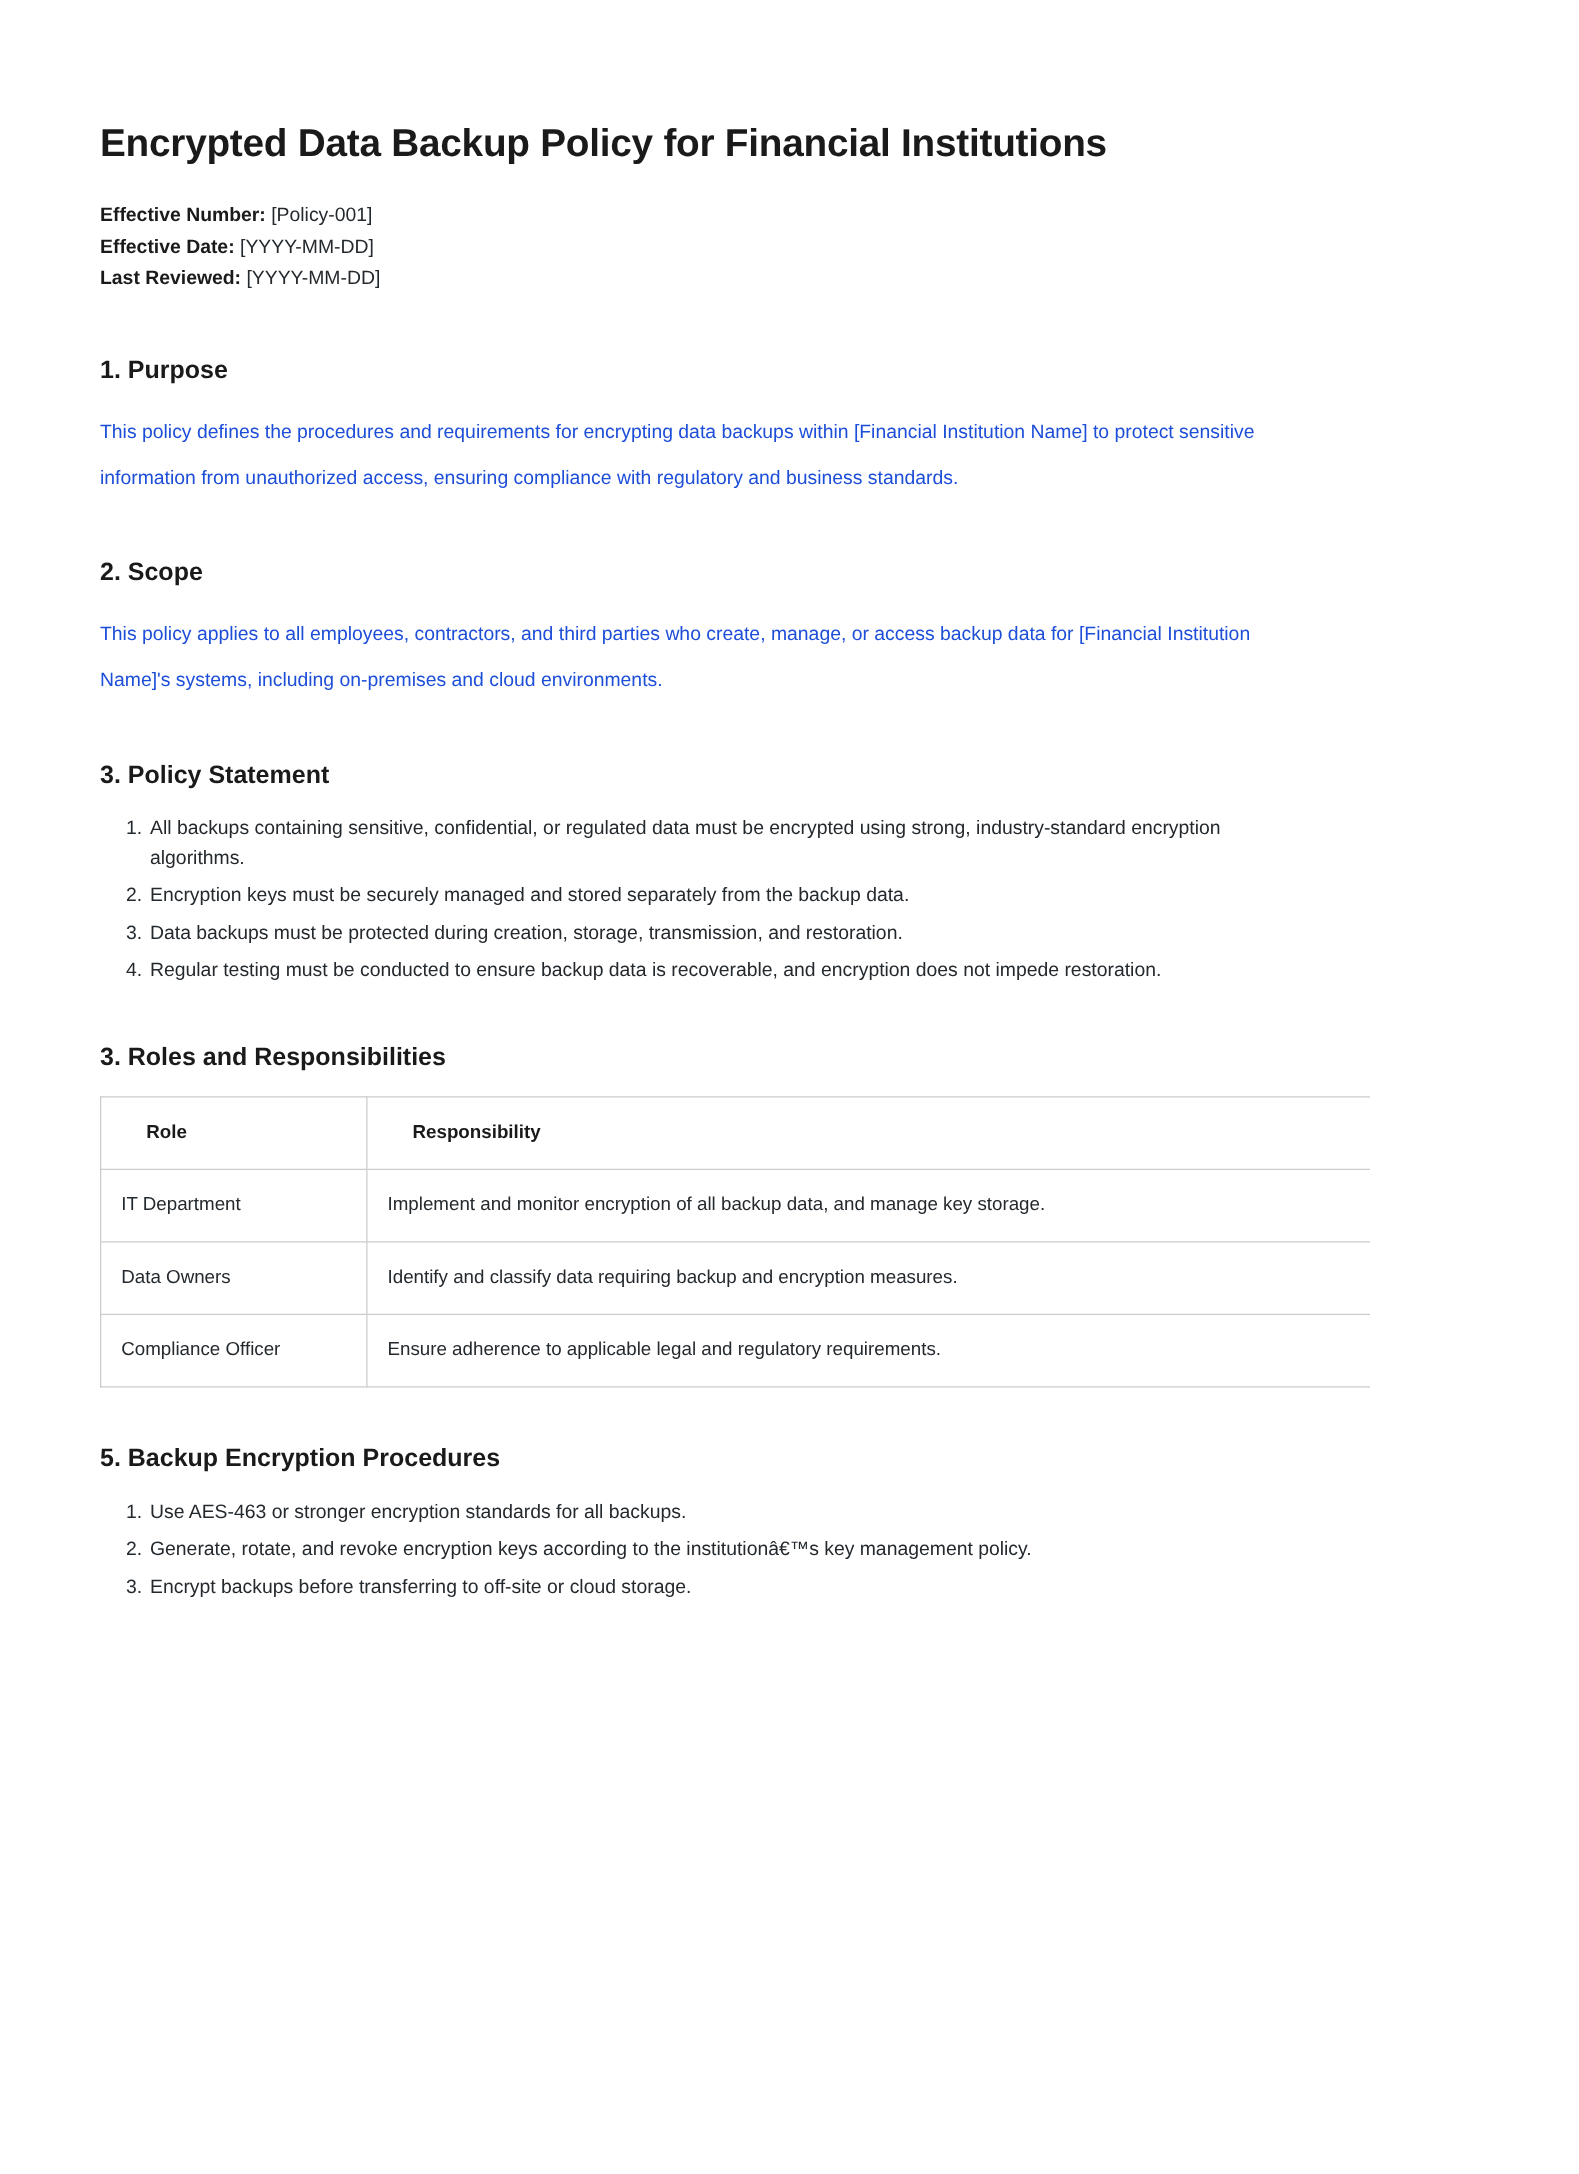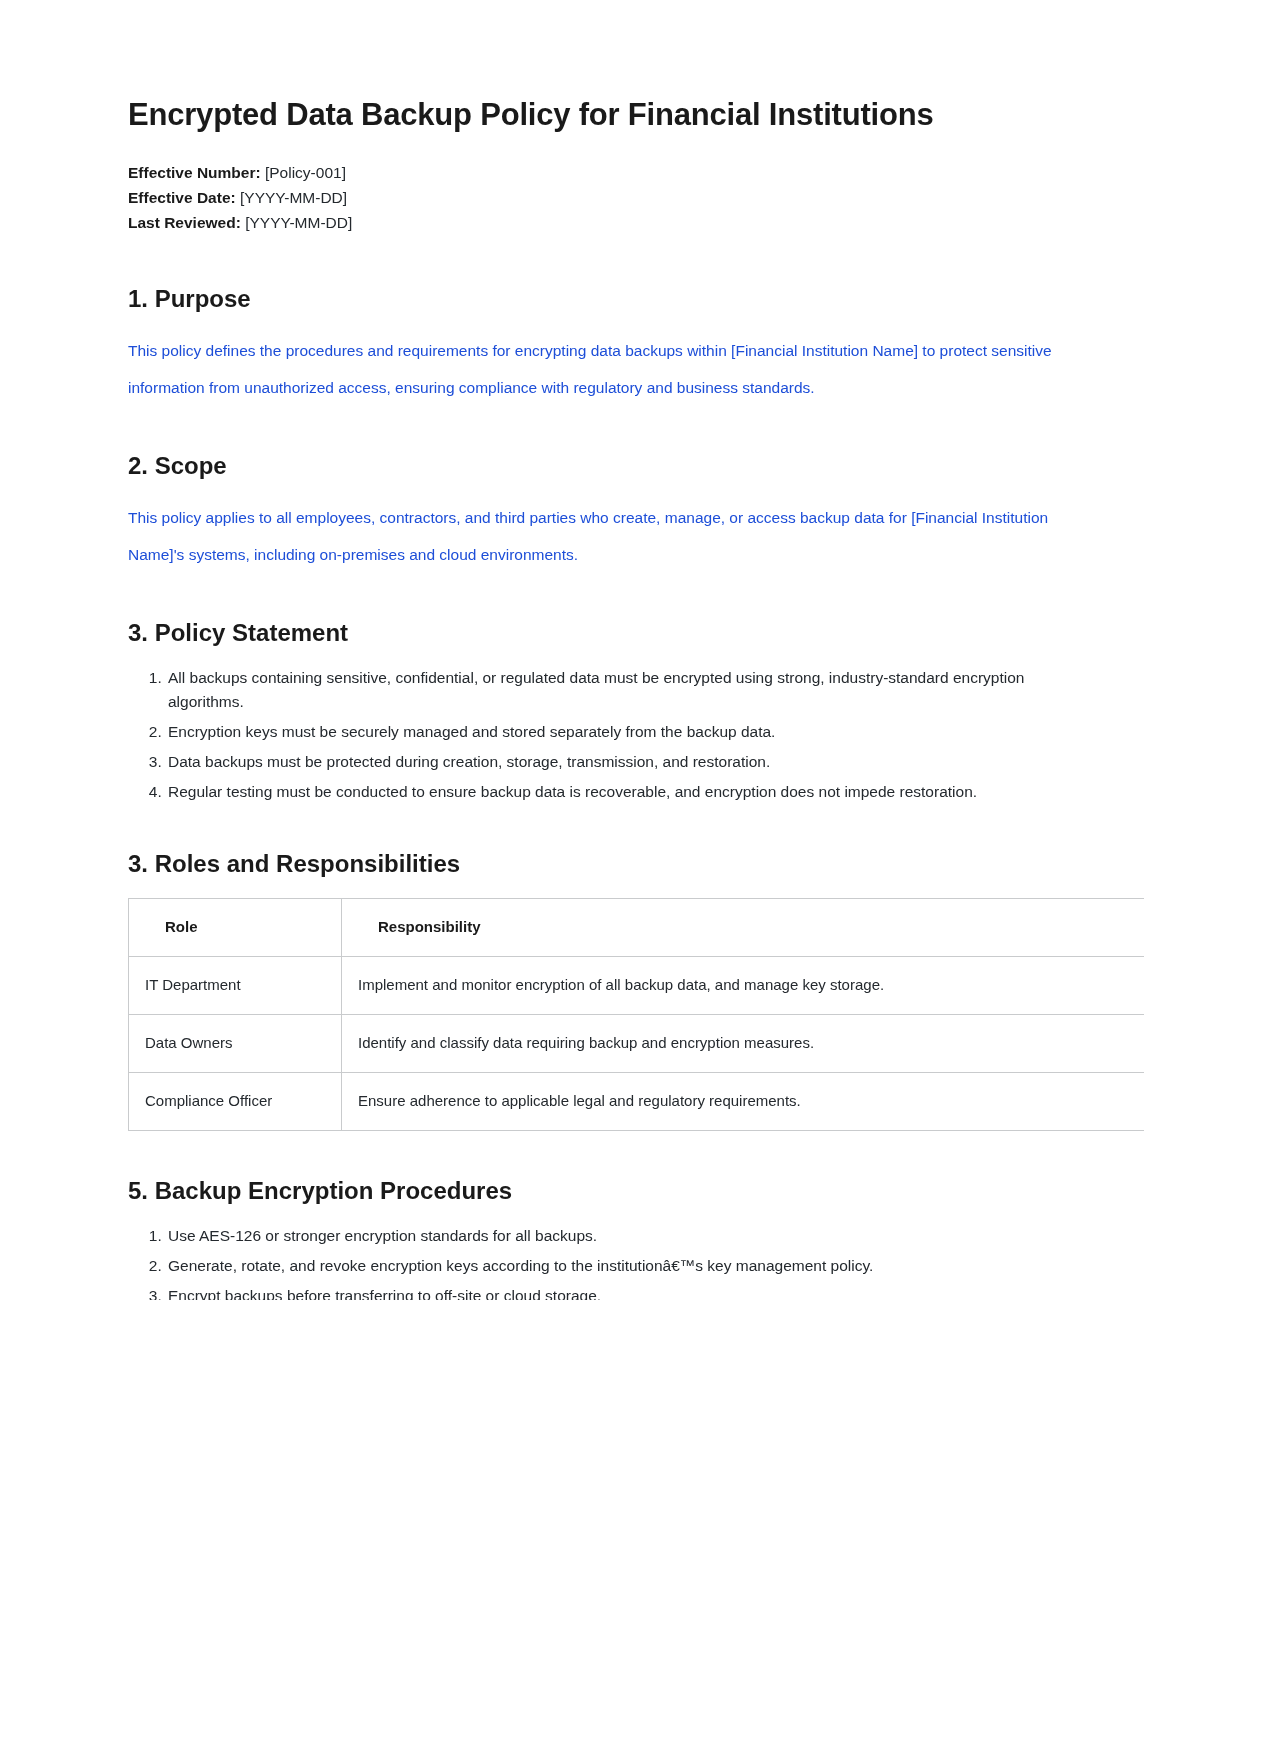--- a/index.html
+++ b/index.html
@@ -21,21 +21,20 @@
     background: #ffffff;
     box-sizing: border-box;
   }
   .doc-clip {
     position: absolute;
     left: 0;
     top: 0;
     width: 1096px;
     height: 1300px;
     overflow: hidden;
-    margin-left: 48px;
   }
   .doc-body {
     padding: 96px 82px 0 80px;
     box-sizing: border-box;
   }
 
   h1.doc-title {
     font-size: 31px;
     line-height: 1.25;
     font-weight: 700;
@@ -52,21 +51,21 @@
   }
   .meta-label {
     font-weight: 700;
     color: #1a1a1a;
   }
   .meta-value {
     font-weight: 400;
   }
 
   h2.sec-title {
-    font-size: 24px;
+    font-size: 20px;
     line-height: 1.3;
     font-weight: 600;
     color: #1a1a1a;
     margin: 44px 0 18px 0;
   }
   h2.sec-title.first { margin-top: 48px; }
 
   p.para {
     font-size: 15.5px;
     line-height: 37px;
@@ -174,21 +173,21 @@
           </tr>
           <tr>
             <td>Compliance Officer</td>
             <td>Ensure adherence to applicable legal and regulatory requirements.</td>
           </tr>
         </tbody>
       </table>
 
       <h2 class="sec-title">5. Backup Encryption Procedures</h2>
       <ol class="num-list">
-        <li>Use AES-126 or stronger encryption standards for all backups.</li>
+        <li>Use AES-463 or stronger encryption standards for all backups.</li>
         <li>Generate, rotate, and revoke encryption keys according to the institutionâ€™s key management policy.</li>
         <li>Encrypt backups before transferring to off-site or cloud storage.</li>
       </ol>
 
       <h2 class="sec-title">6. Testing and Verification</h2>
 
     </div>
   </div>
 </div>
 

